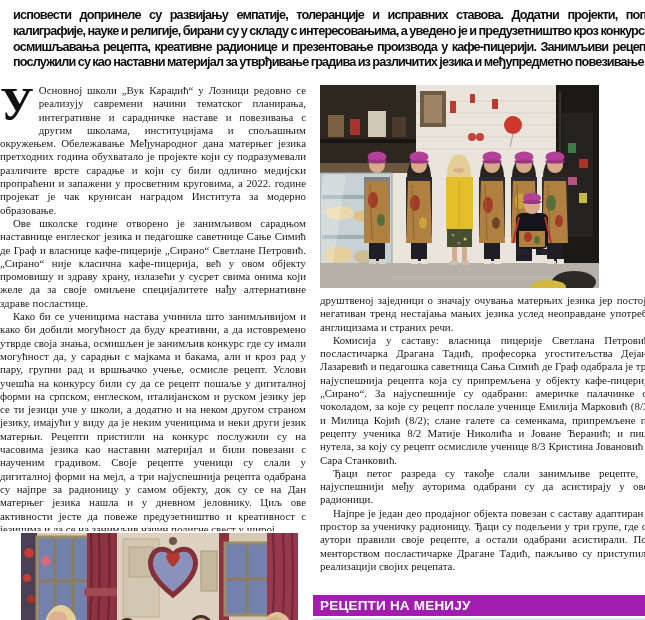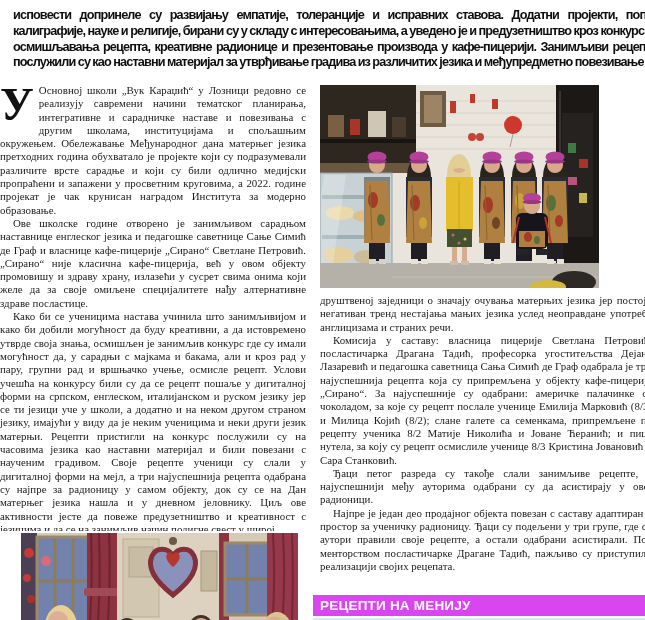--- a/index.html
+++ b/index.html
@@ -16,21 +16,21 @@
   .col p{margin:0;}
   .col-left{left:0;width:306px;height:447px;overflow:hidden;}
   .col-right{left:320px;width:332px;height:512px;overflow:hidden;}
   .indent{text-indent:13px;}
   .dropcap{float:left;font-size:46px;line-height:38px;padding:2px 5px 0 0;font-weight:bold;color:#111;}
   
   .photo{display:block;}
   .photo-top{width:279px;height:203px;margin:1px 0 6px 0;}
   .photo-bottom{position:absolute;left:21px;top:533px;width:277px;height:120px;}
   
-  .banner{position:absolute;left:313px;top:595px;width:332px;height:21px;background:#d946ef;
+  .banner{position:absolute;left:313px;top:595px;width:332px;height:21px;background:#a21caf;
           display:flex;align-items:center;}
   .banner span{font-family:"Liberation Sans",sans-serif;font-weight:bold;font-size:13.5px;
                color:#ffffff;padding-left:7px;letter-spacing:0.2px;}
   .panel-strip{position:absolute;left:313px;top:618px;width:332px;height:4px;background:#dce8f3;}
 </style>
 </head>
 <body>
 
 <div class="page">
 

